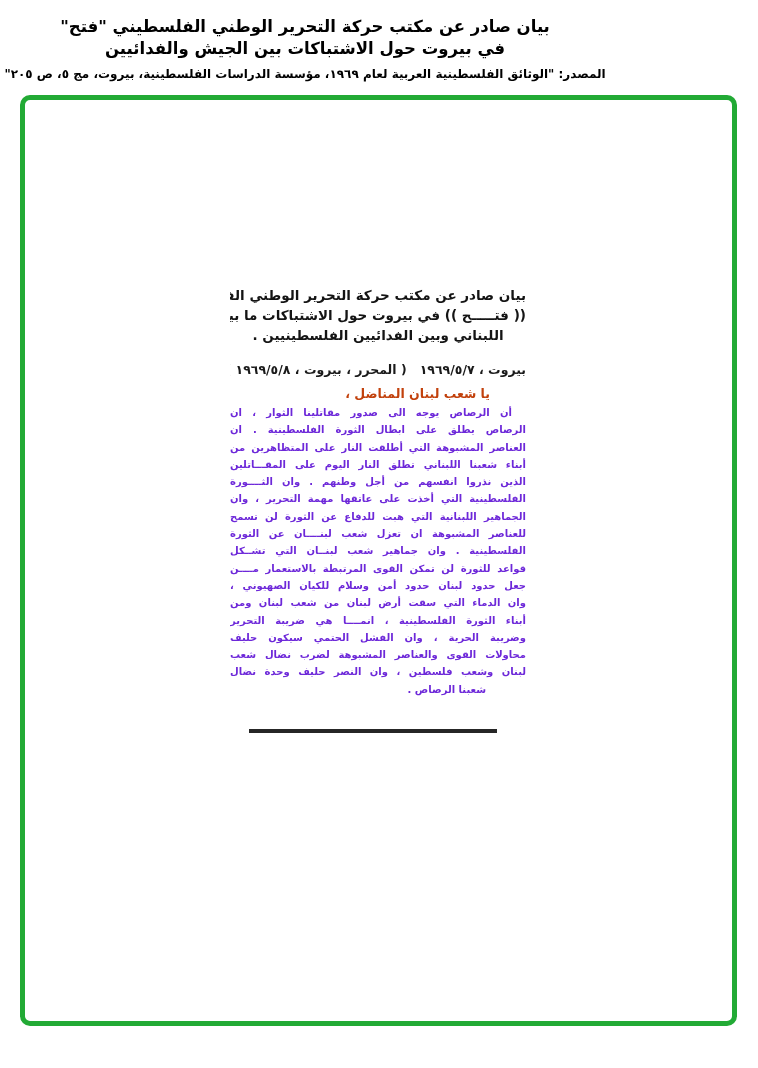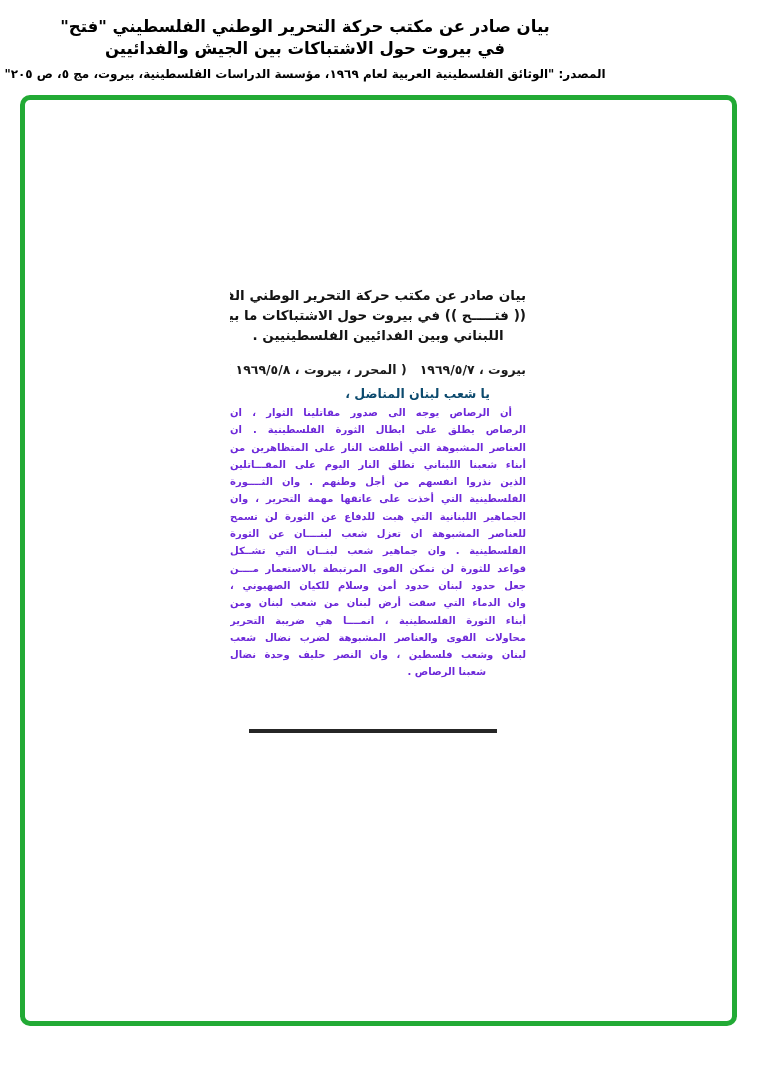--- a/index.html
+++ b/index.html
@@ -47,21 +47,21 @@
     text-align-last: center;
   }
   .date-line {
     margin-top: 17px;
     font-size: 12.5px; font-weight: bold; color: #1a1a1a;
     text-align: right; padding-left: 28px; white-space: nowrap;
     overflow: hidden;
   }
   .salutation {
     margin-top: 9px;
-    font-size: 12.5px; font-weight: bold; color: #0c4a6e;
+    font-size: 12.5px; font-weight: bold; color: #c2410c;
     text-align: right; padding-right: 36px;
   }
   .body-lines { margin-top: 3px; }
   .body-lines div {
     font-size: 10px; font-weight: bold; color: #6d28d9;
     line-height: 17.3px; white-space: nowrap;
     text-align: justify; text-align-last: justify;
     overflow: hidden;
   }
   .body-lines div:first-child { padding-right: 14px; }
@@ -105,20 +105,21 @@
           <div>أبناء شعبنا اللبناني تطلق النار اليوم على المقـــاتلين</div>
           <div>الذين نذروا انفسهم من أجل وطنهم . وان الثــــورة</div>
           <div>الفلسطينية التي أخذت على عاتقها مهمة التحرير ، وان</div>
           <div>الجماهير اللبنانية التي هبت للدفاع عن الثورة لن تسمح</div>
           <div>للعناصر المشبوهة ان تعزل شعب لبنــــان عن الثورة</div>
           <div>الفلسطينية . وان جماهير شعب لبنــان التي تشــكل</div>
           <div>قواعد للثورة لن تمكن القوى المرتبطة بالاستعمار مــــن</div>
           <div>جعل حدود لبنان حدود أمن وسلام للكيان الصهيوني ،</div>
           <div>وان الدماء التي سقت أرض لبنان من شعب لبنان ومن</div>
           <div>أبناء الثورة الفلسطينية ، انمــــا هي ضريبة التحرير</div>
+          <div>وضريبة الحرية ، وان الفشل الحتمي سيكون حليف</div>
           <div>محاولات القوى والعناصر المشبوهة لضرب نضال شعب</div>
           <div>لبنان وشعب فلسطين ، وان النصر حليف وحدة نضال</div>
           <div>شعبنا الرصاص .</div>
         </div>
     </div>
 
     <div class="separator-rule"></div>
 
   </div>
 

